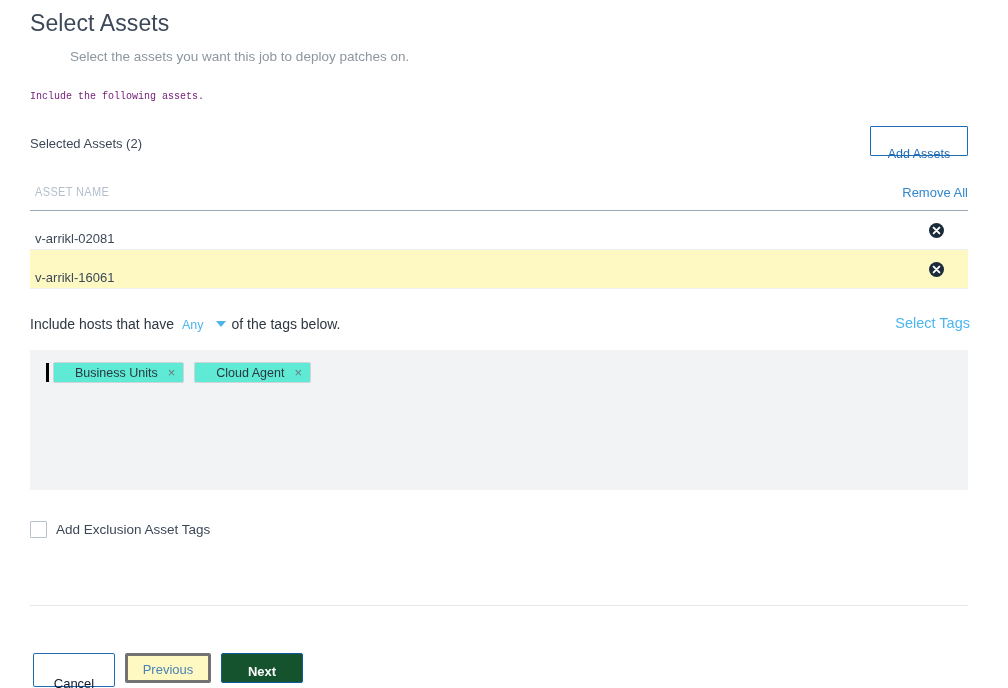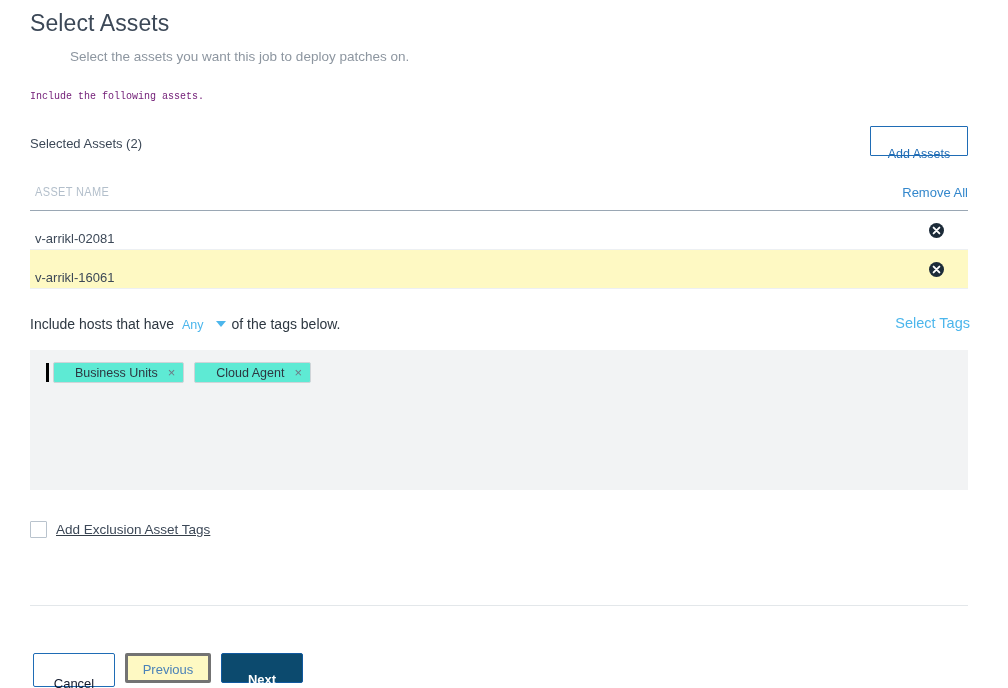--- a/index.html
+++ b/index.html
@@ -146,21 +146,21 @@
     margin-left: 10px;
     color: #6d7783;
     font-size: 13px;
     cursor: pointer;
     line-height: 1;
   }
 
   
   .excl {
     position: absolute; left: 30px; top: 521px;
-    display: flex; align-items: center; gap: 9px; text-decoration: underline;
+    display: flex; align-items: center; gap: 9px;
   }
   .cbox {
     width: 17px; height: 17px;
     border: 1px solid #b9c3cd;
     background: #fff;
     border-radius: 1px;
     cursor: pointer;
   }
   .excl-label { font-size: 13.5px; color: #3c4857; }
 
@@ -175,21 +175,21 @@
     font-size: 13px;
     font-family: "Liberation Sans", sans-serif;
     border-radius: 2px;
     cursor: pointer;
     padding: 0 16px;
     line-height: 28px;
     text-align: center;
   }
   .btn-cancel { width: 82px; border: 1px solid #1f6cb5; background: #fff; color: #0f172a; padding: 16px; }
   .btn-prev { width: 86px; border: 3px solid #737373; background: #fef9c3; color: #4a82b8; padding: 0; }
-  .btn-next { width: 82px; border: 1px solid #10599f; background: #0c4a6e; color: #fff; padding: 12px; font-weight: bold; }
+  .btn-next { width: 82px; border: 1px solid #10599f; background: #14532d; color: #fff; padding: 4px; font-weight: bold; }
 </style>
 </head>
 <body>
 
 <div class="page">
 
   <div class="title">Select Assets</div>
   <div class="subtitle">Select the assets you want this job to deploy patches on.</div>
   <div class="section-label">Include the following assets.</div>
 

